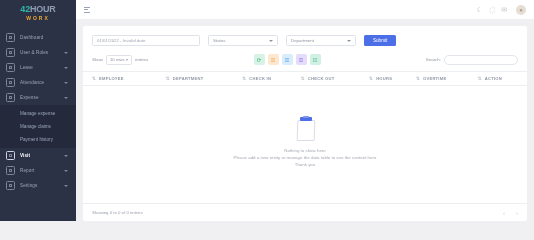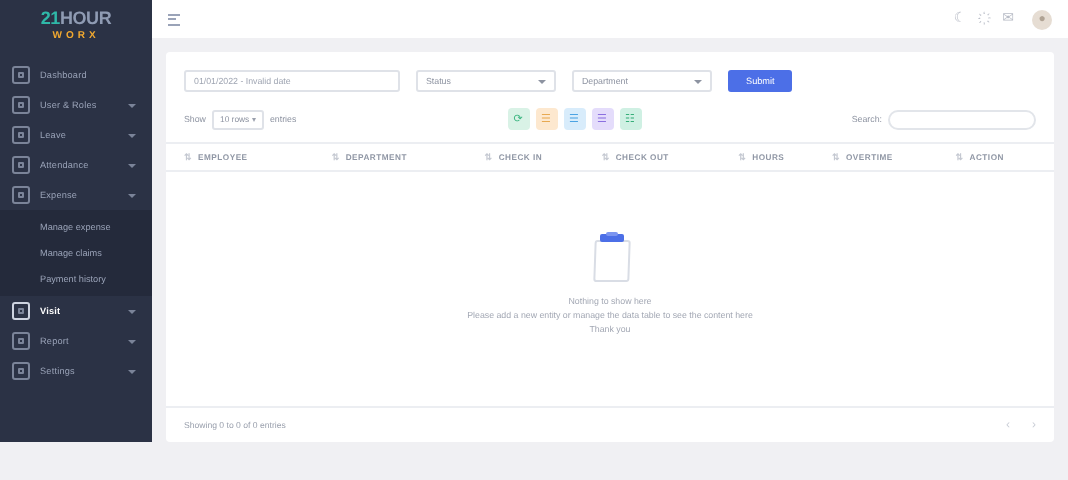--- a/index.html
+++ b/index.html
@@ -219,21 +219,21 @@
   }
 </style>
 </head>
 <body>
 
 <div class="app">
 
   <div class="sidebar">
     <div class="logo-wrap">
       <div class="logo-top">
-        <span class="logo-24">21</span><span class="logo-hour">HOUR</span>
+        <span class="logo-24">42</span><span class="logo-hour">HOUR</span>
       </div>
       <div class="logo-worx">WORX</div>
     </div>
 
     <div class="nav">
       <div class="nav-item">
         <span class="nav-ico">
             <i></i>
           </span>
         <span class="nav-label">Dashboard</span>

